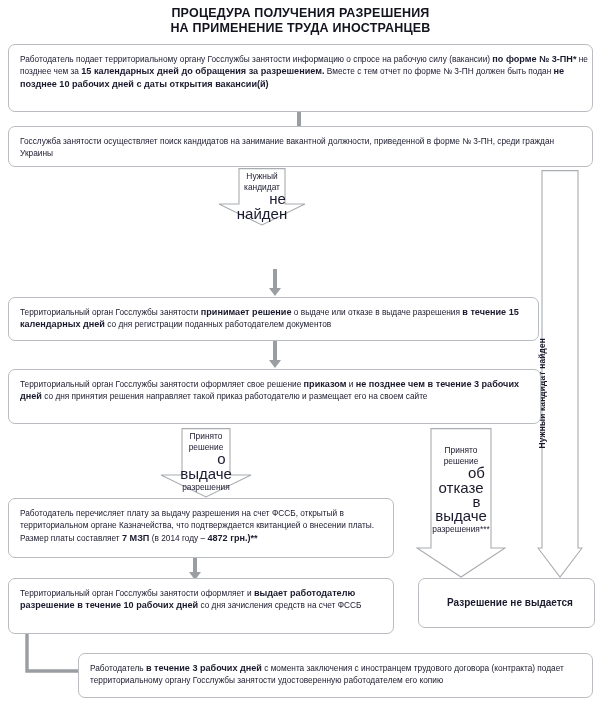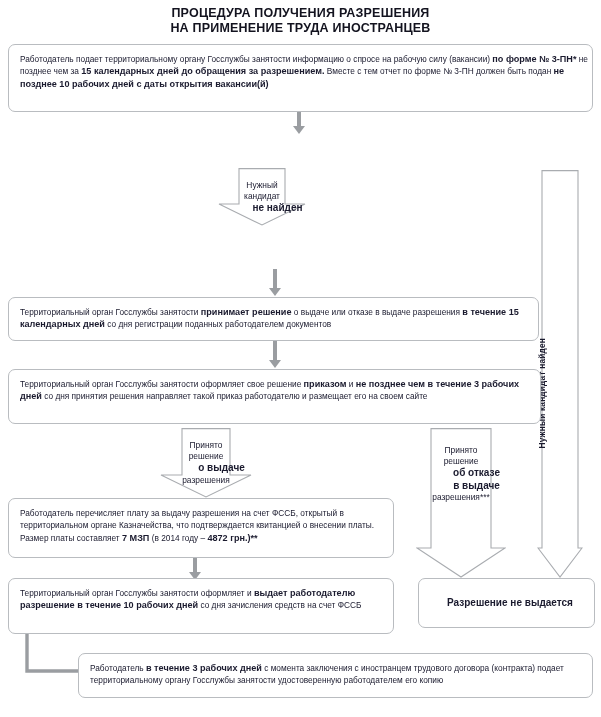--- a/index.html
+++ b/index.html
@@ -66,23 +66,23 @@
     position:absolute;
     box-sizing:border-box;
   }
   .blockarrow svg{display:block;width:100%;height:100%;}
   .blockarrow .lbl{
     position:absolute;left:0;right:0;top:0;
     text-align:center;
     font-size:8.4px;
     line-height:11.2px;
     color:#1a1a2e;
-    padding-top:12px;
-  }
-  .blockarrow .lbl .s{font-weight:bold;font-size:10px;margin-left:31px;}
+    padding-top:3px;
+  }
+  .blockarrow .lbl .s{font-weight:normal;font-size:15px;margin-left:31px;}
   .blockarrow .lbl .n{font-weight:normal;font-size:8.4px;}
 
   
   .vlabel{
     position:absolute;
     writing-mode:vertical-rl;
     transform:rotate(180deg);
     font-size:8.3px;
     font-weight:bold;
     letter-spacing:.2px;
@@ -106,20 +106,23 @@
 
   <div class="box" style="left:8px;top:44px;width:585px;height:68px;">
     <p><span>Работодатель подает территориальному органу Госслужбы занятости информацию о спросе на рабочую силу (вакансии) </span><span class="b">по форме № 3-ПН*</span><span> не позднее чем за </span><span class="b">15 календарных дней до обращения за разрешением.</span><span> Вместе с тем отчет по форме № 3-ПН должен быть подан </span><span class="b">не позднее 10 рабочих дней с даты открытия вакансии(й)</span></p>
   </div>
 
   <div class="conn" style="left:292px;top:112px;width:14px;height:22px;">
     <div class="shaft" style="height:14px;"></div>
     <div class="head"></div>
   </div>
 
+  <div class="box" style="left:8px;top:126px;width:585px;height:41px;">
+    <p>Госслужба занятости осуществляет поиск кандидатов на занимание вакантной должности, приведенной в форме № 3-ПН, среди граждан Украины</p>
+  </div>
 
   <div class="blockarrow" style="left:218px;top:168px;width:88px;height:58px;">
     <svg viewBox="0 0 88 58" preserveAspectRatio="none">
       <polygon points="21,0.6 67,0.6 67,36 87,36 44,57 1,36 21,36" fill="#ffffff" stroke="#a9acb0" stroke-width="1.1" stroke-linejoin="miter"></polygon>
     </svg>
     <div class="lbl">
       <span class="n">Нужный</span><br>
       <span class="n">кандидат</span><br>
       <span class="s">не найден</span>
     </div>

